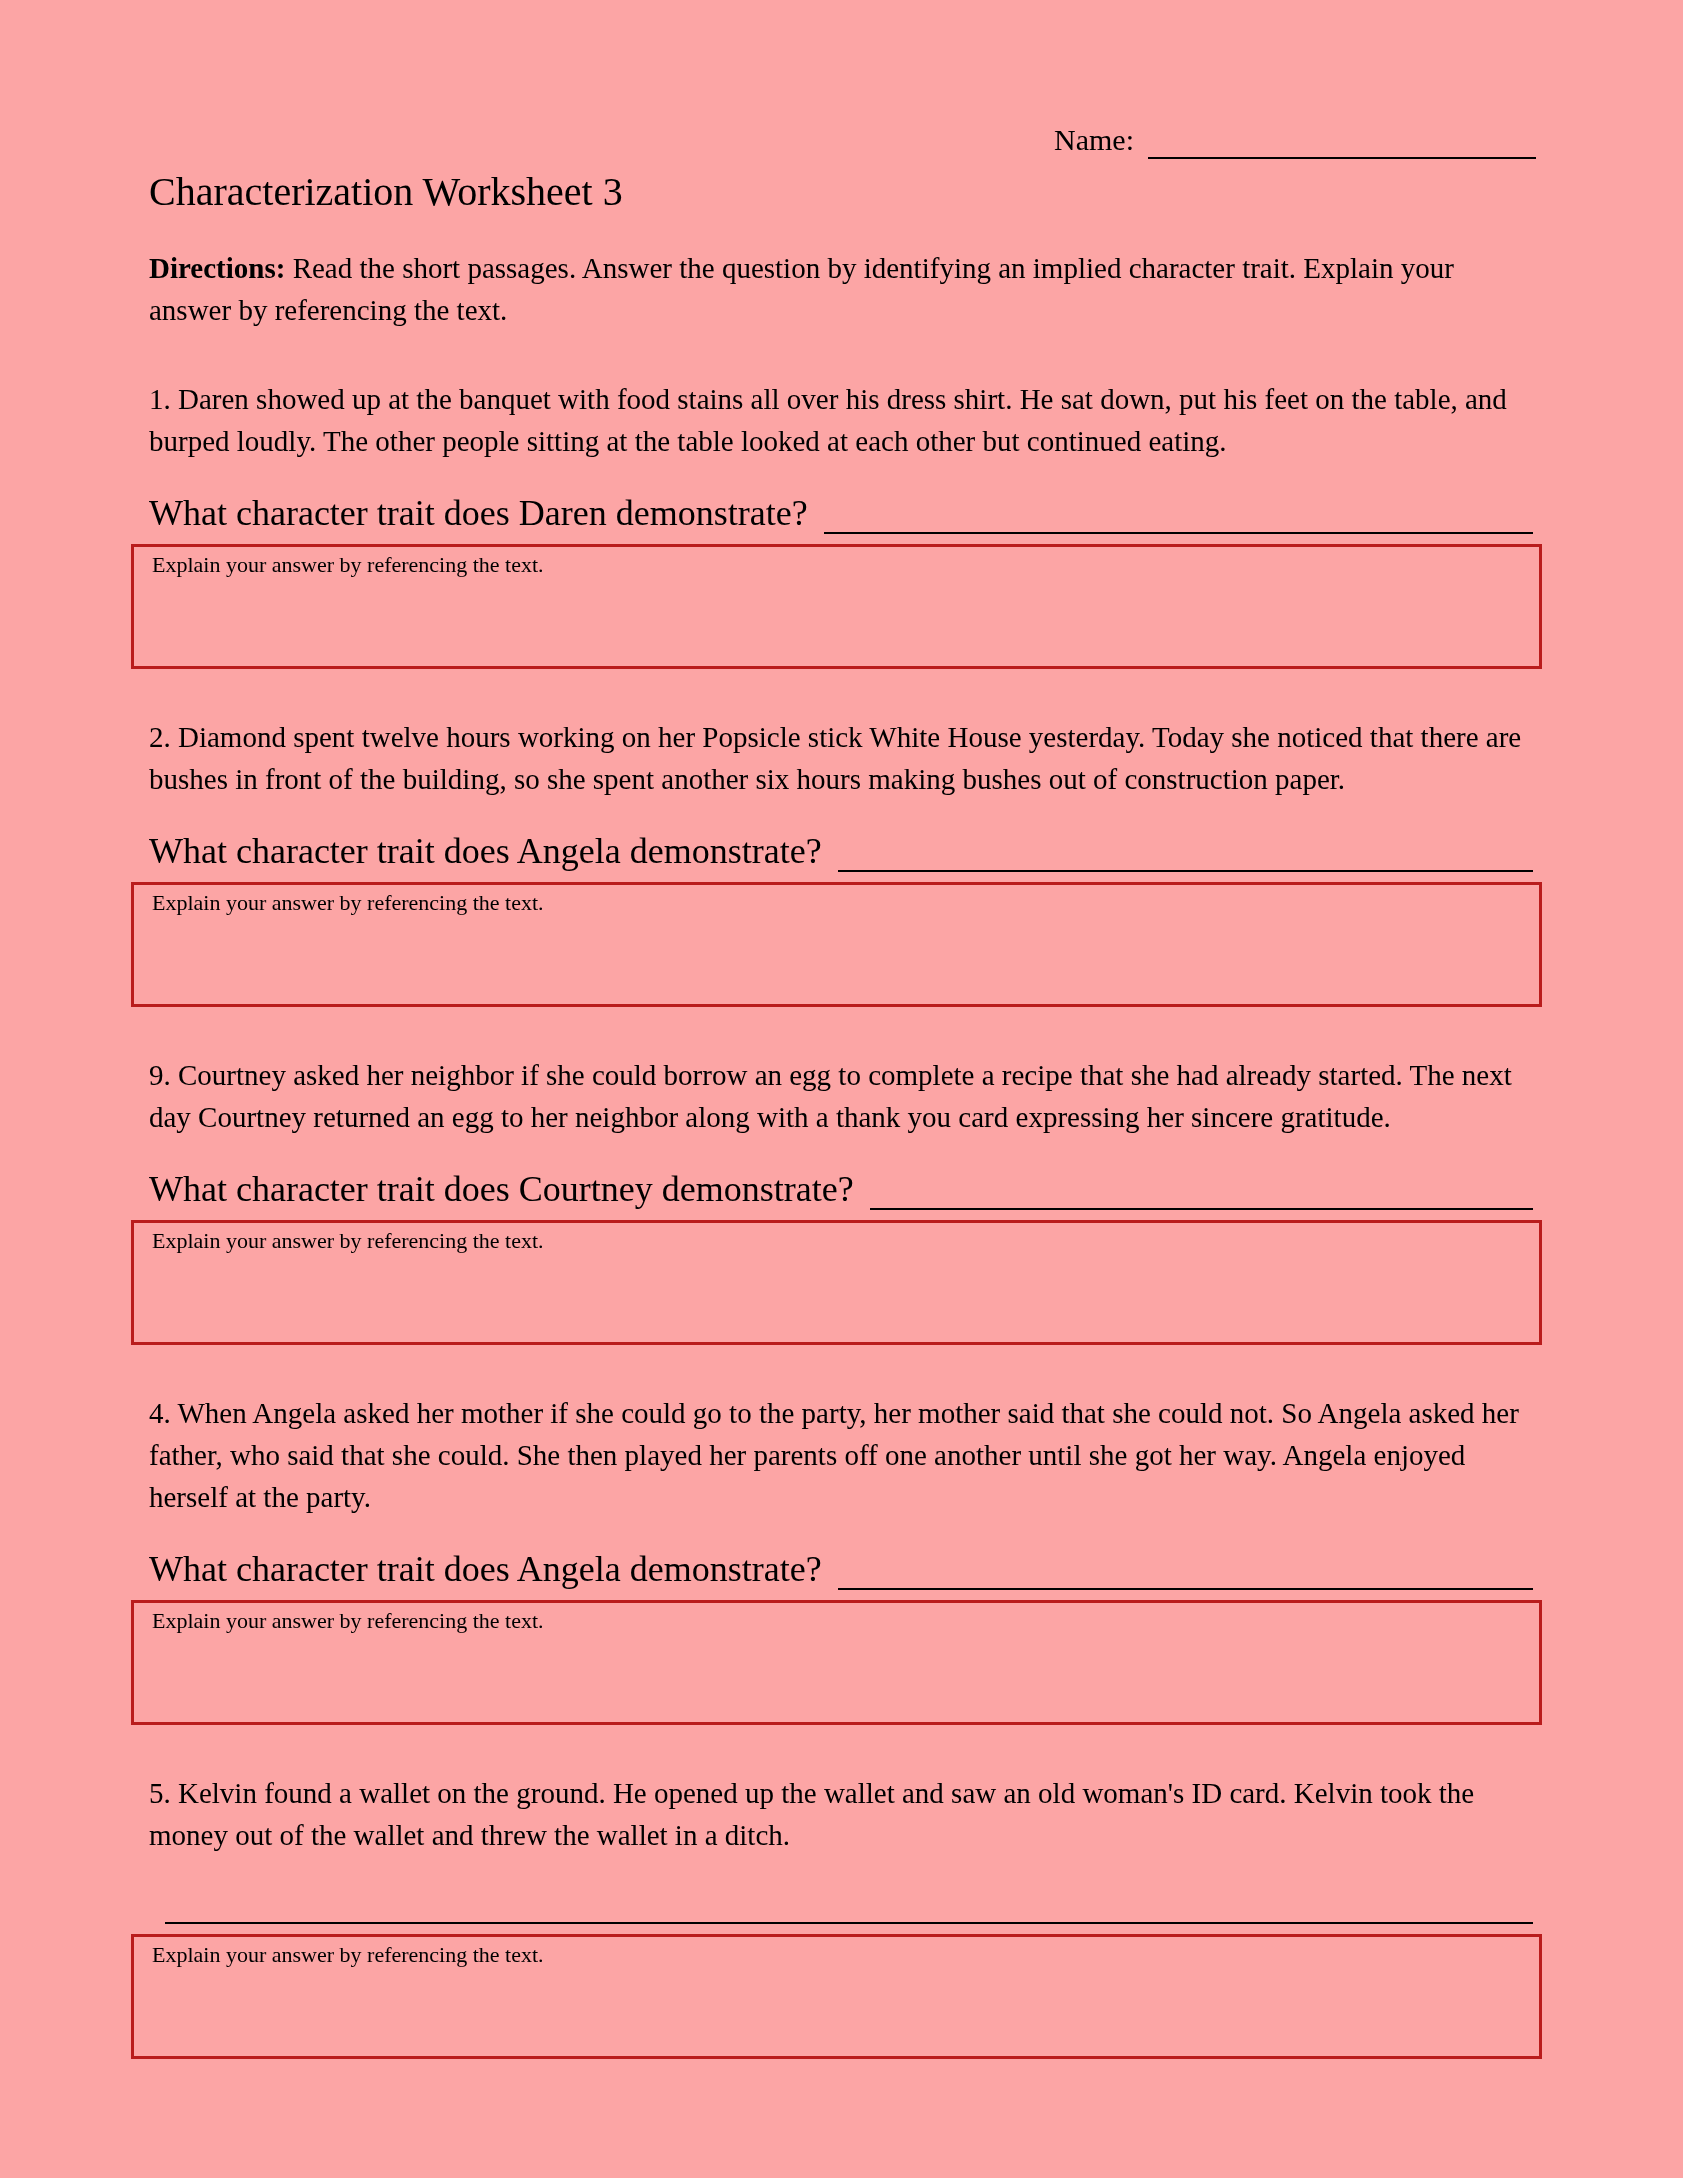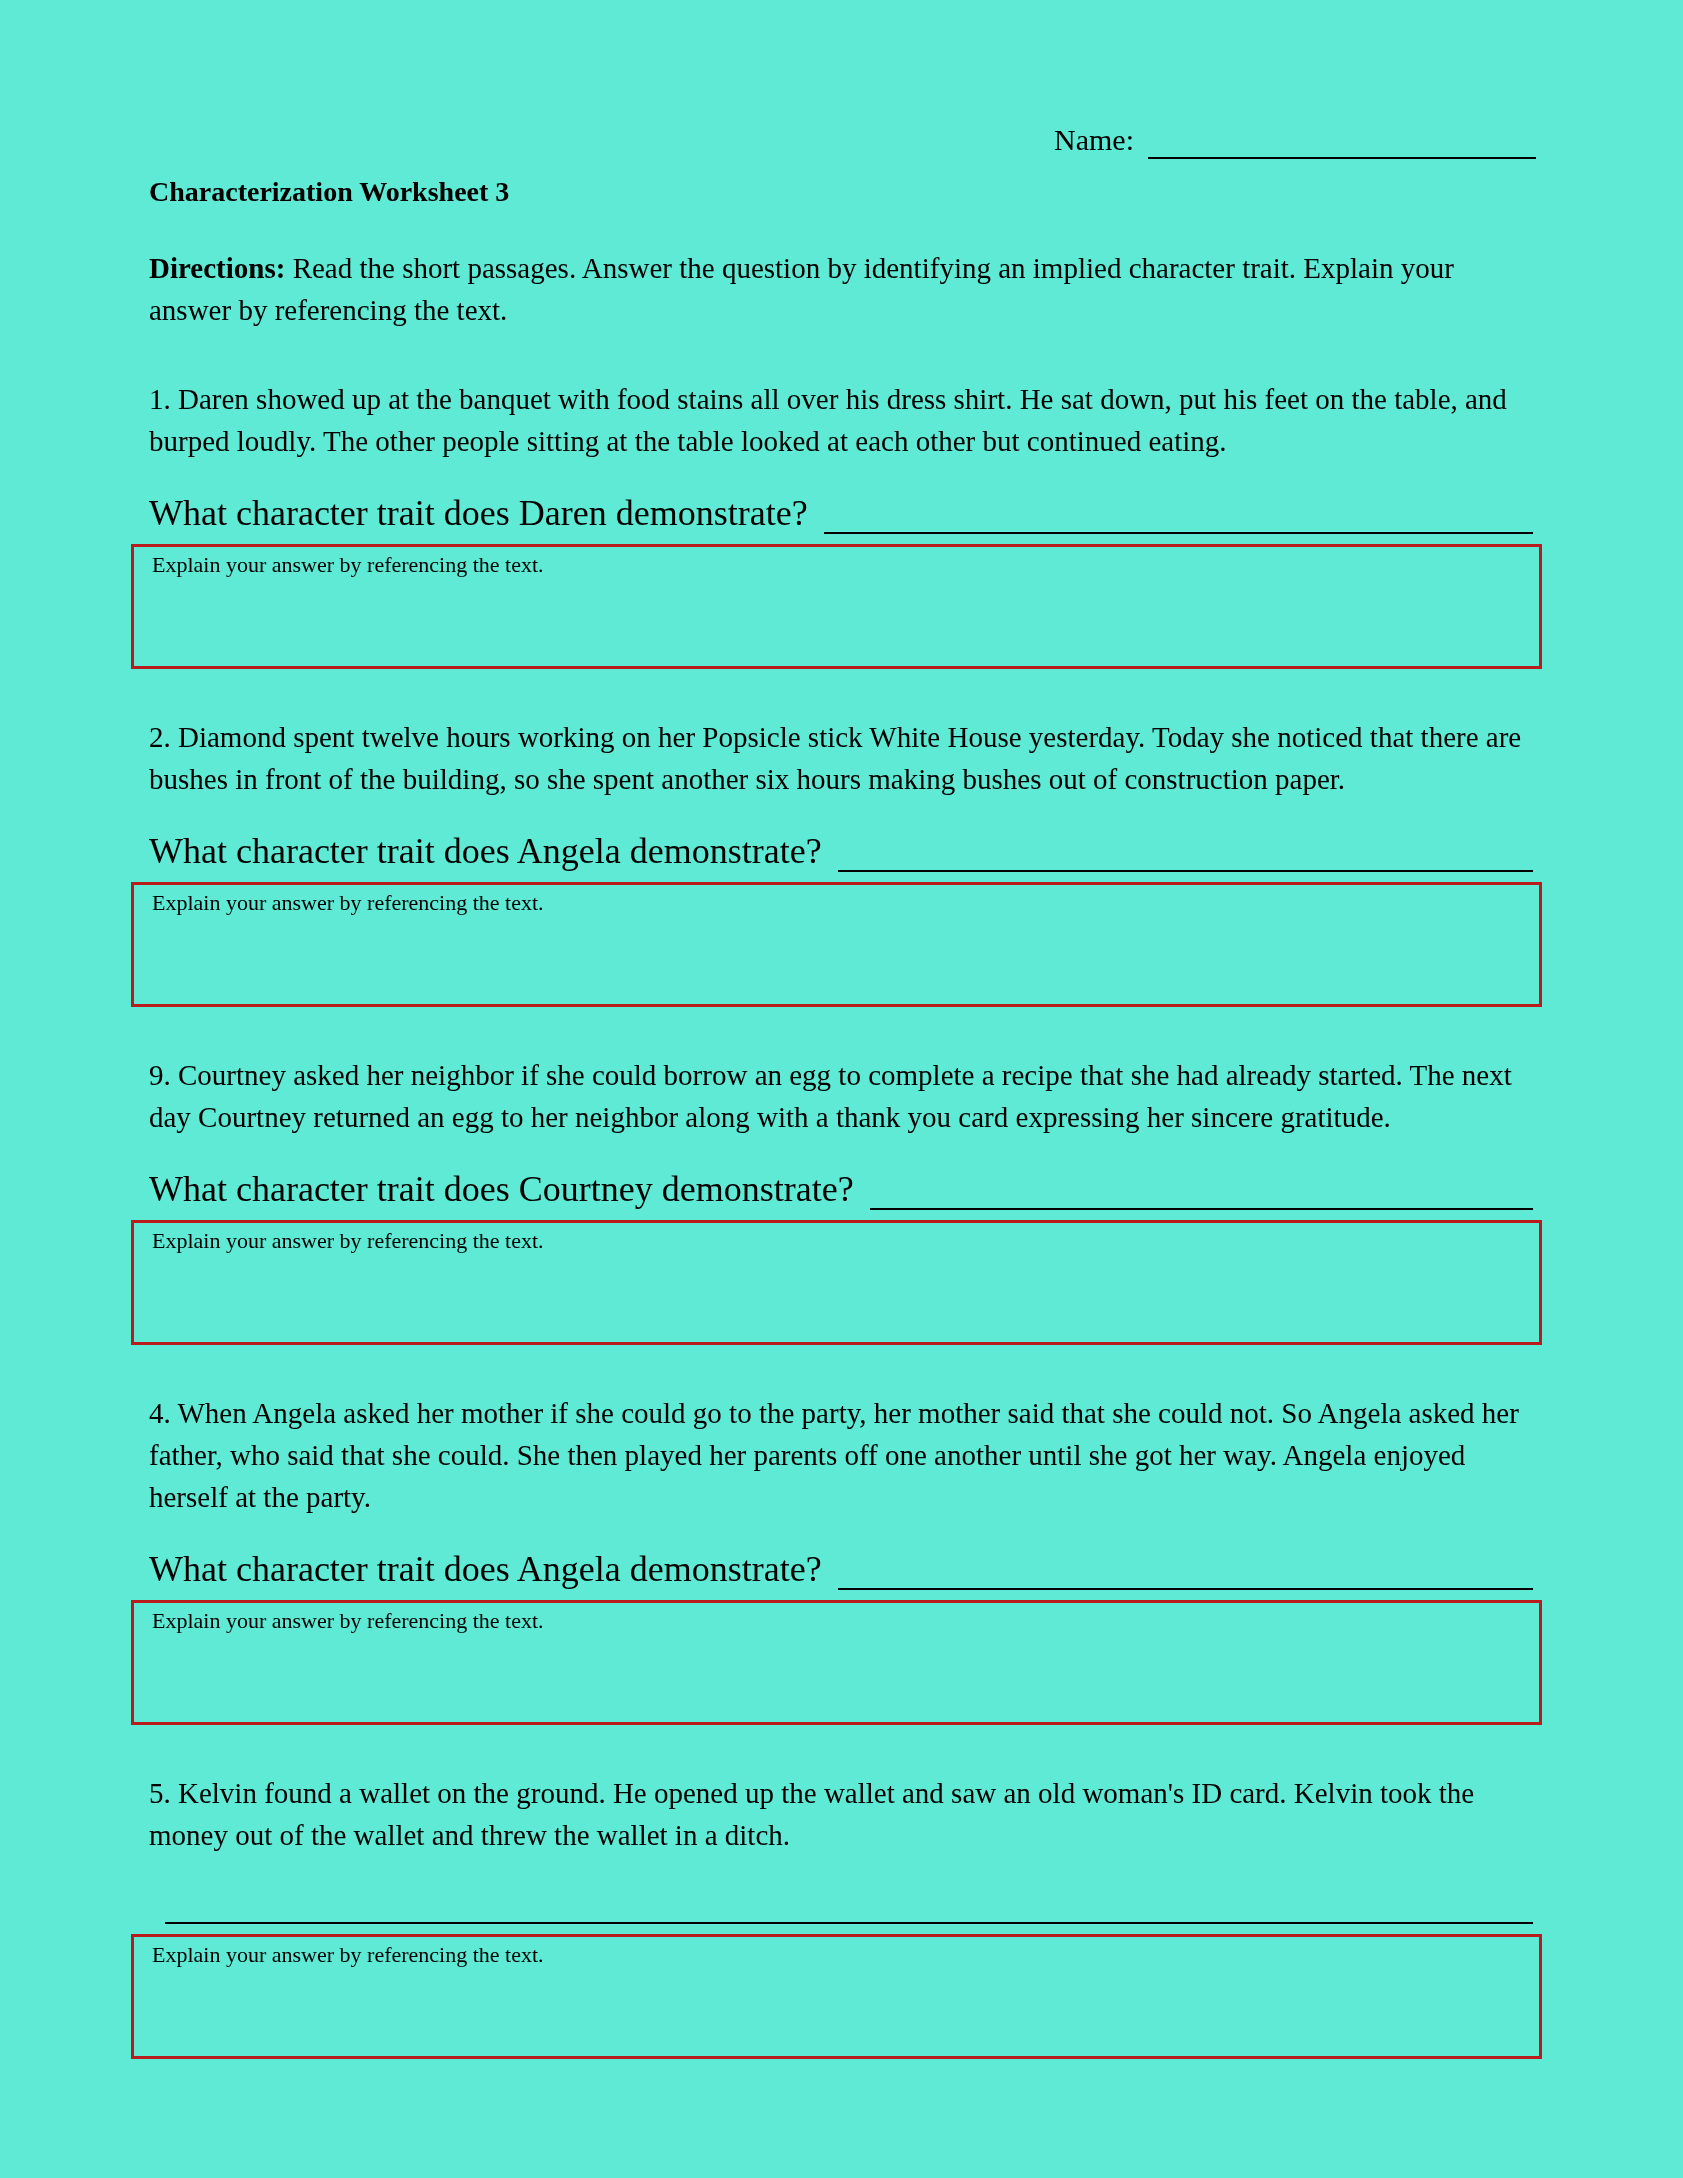--- a/index.html
+++ b/index.html
@@ -1,42 +1,42 @@
 <!DOCTYPE html>
 <html><head>
 <meta charset="utf-8">
 <style>
   html, body { margin: 0; padding: 0; background: #ffffff; }
   .page {
     position: relative;
     width: 1683px;
     height: 2178px;
-    background: #5eead4;
+    background: #fca5a5;
     color: #000000;
     font-family: "Liberation Serif", "DejaVu Serif", serif;
     overflow: hidden;
   }
   .name-row {
     display: flex;
     justify-content: flex-end;
     align-items: flex-end;
     padding: 121px 147px 0 149px;
     font-size: 30px;
     line-height: 38px;
   }
   .name-line {
     width: 388px;
     border-bottom: 2px solid #000;
     height: 34px;
     margin-left: 14px;
   }
   .title {
     margin: 8px 147px 0 149px;
-    font-size: 28px;
-    font-weight: bold;
+    font-size: 40px;
+    font-weight: normal;
     line-height: 50px;
   }
   .directions {
     margin: 30px 147px 0 149px;
     font-size: 29px;
     line-height: 42px;
   }
   .directions b { font-weight: bold; }
   .section { margin: 0; }
   .passage {

